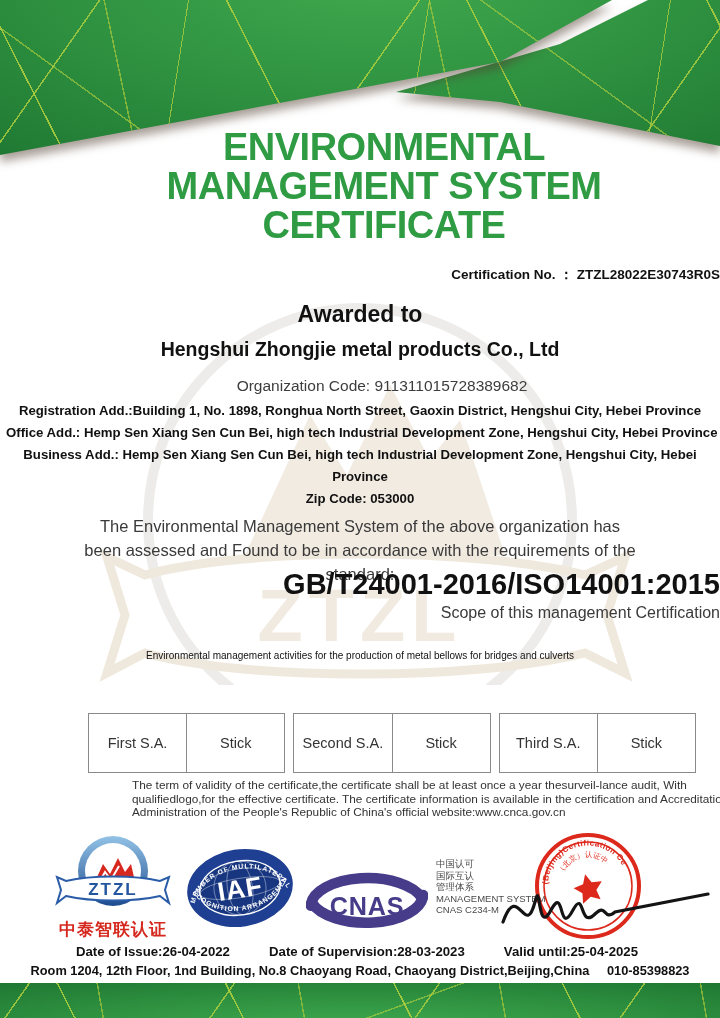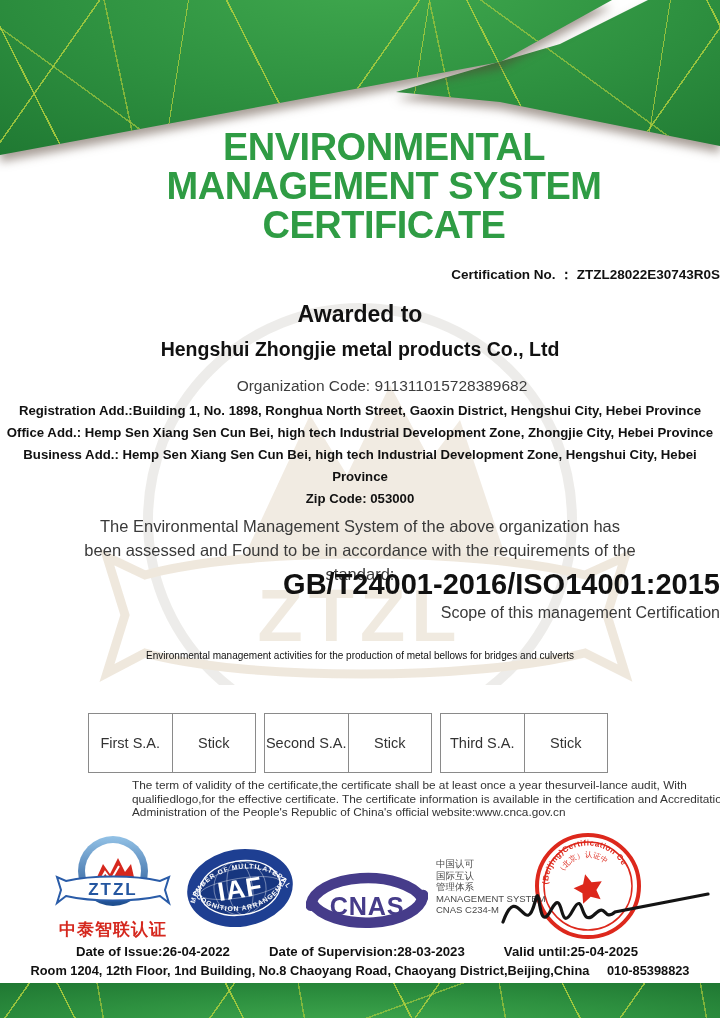--- a/index.html
+++ b/index.html
@@ -46,21 +46,21 @@
   .company{top:338px; text-align:center; font-weight:bold; font-size:19.5px; z-index:3;}
   .orgcode{top:377px; text-align:center; font-size:15.5px; color:#3d3d3d; z-index:3;margin-left:44px;}
   .addr{top:400px; left:6px; right:6px; text-align:center; font-weight:bold; font-size:13.2px; line-height:22px; z-index:3;}
   .addr .nowrap{white-space:nowrap;}
   .statement{top:498px; text-align:center; font-size:16.5px; color:#3a3a3a; line-height:24px; z-index:3;}
   .statement div{max-width:555px; margin:16px auto;}
   .standard{top:568px; text-align:right; font-weight:bold; font-size:29px; letter-spacing:0; z-index:3;}
   .scopelabel{top:604px; text-align:right; font-size:16px; color:#3a3a3a; z-index:3;}
   .scopetext{top:650px; text-align:center; font-weight:normal; font-size:10px; z-index:3;}
 
-  .sa-row{top:713px; left:88px; width:520px; display:flex; gap:8px; z-index:3;}
+  .sa-row{top:713px; left:88px; width:608px; display:flex; gap:8px; z-index:3;}
   .sa-box{flex:1; display:flex; height:58px; border:1.5px solid #8a8a8a;}
   .sa-cell{flex:1; display:flex; align-items:center; justify-content:center;
            font-size:14.5px; color:#333;}
   .sa-cell.first{border-right:1.5px solid #8a8a8a;}
 
   .fineprint{top:779px; left:88px; width:622px; font-size:11.8px; color:#333; line-height:13.5px; z-index:3;margin-left:44px;}
 
   .logos{top:830px; height:112px; z-index:3;}
   .ztzl-wrap{position:absolute; left:48px; top:4px; width:130px; text-align:center;}
   .ztzl-caption{margin-top:-2px; font-weight:bold; font-size:17px; color:#d5281e; letter-spacing:1px;}
@@ -106,21 +106,21 @@
     <span>：</span>
     <span>ZTZL28022E30743R0S</span>
   </div>
 
   <div class="abs awarded">Awarded to</div>
   <div class="abs company">Hengshui Zhongjie metal products Co., Ltd</div>
   <div class="abs orgcode">Organization Code: 911311015728389682</div>
 
   <div class="abs addr">
     <div class="nowrap">Registration Add.:Building 1, No. 1898, Ronghua North Street, Gaoxin District, Hengshui City, Hebei Province</div>
-    <div class="nowrap">Office Add.: Hemp Sen Xiang Sen Cun Bei, high tech Industrial Development Zone, Zhongjie City, Hebei Province</div>
+    <div class="nowrap">Office Add.: Hemp Sen Xiang Sen Cun Bei, high tech Industrial Development Zone, Hengshui City, Hebei Province</div>
     <div>Business Add.: Hemp Sen Xiang Sen Cun Bei, high tech Industrial Development Zone, Hengshui City, Hebei Province</div>
     <div>Zip Code: 053000</div>
   </div>
 
   <div class="abs statement">
     <div>The Environmental Management System of the above organization has been assessed and Found to be in accordance with the requirements of the standard:</div>
   </div>
   <div class="abs standard">GB/T24001-2016/ISO14001:2015</div>
   <div class="abs scopelabel">Scope of this management Certification</div>
   <div class="abs scopetext">Environmental management activities for the production of metal bellows for bridges and culverts</div>

